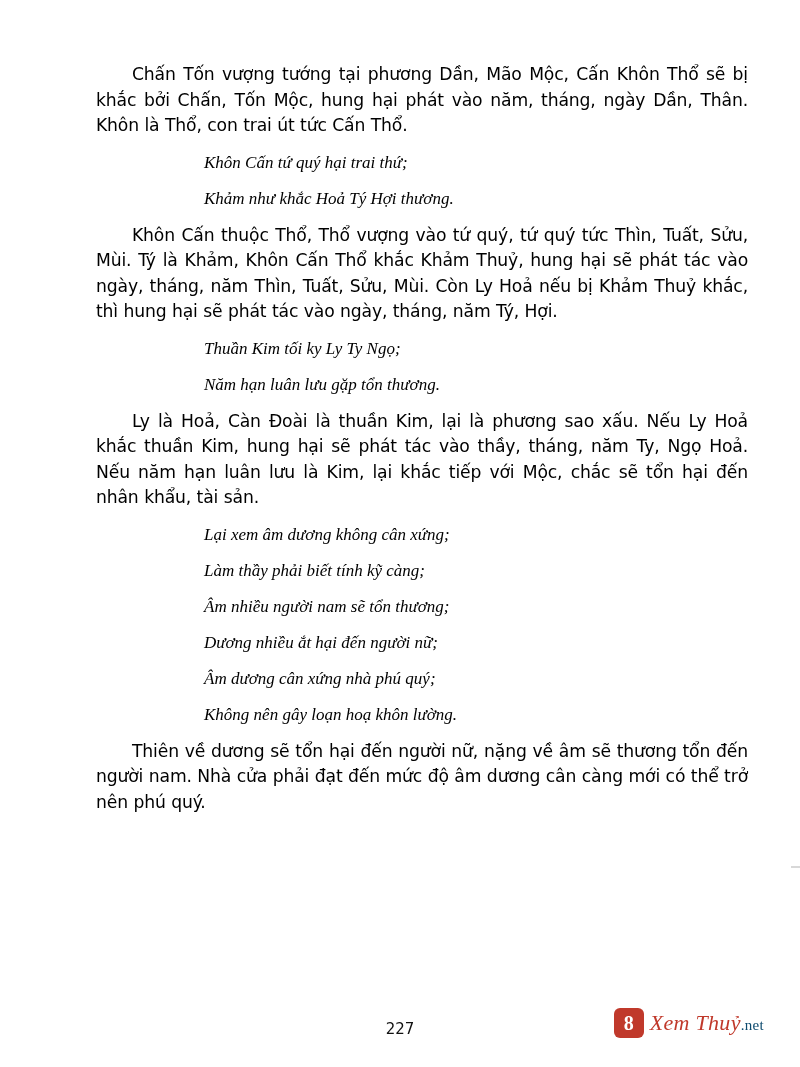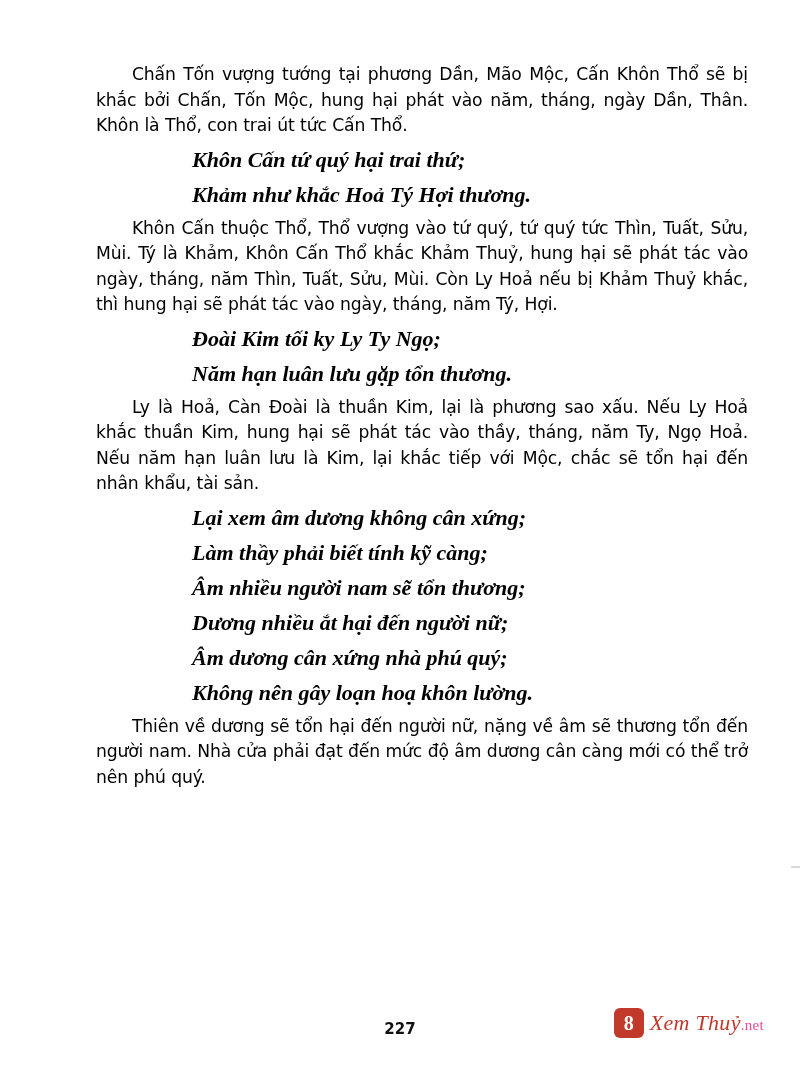--- a/index.html
+++ b/index.html
@@ -32,43 +32,43 @@
     margin: 0 0 2px 0;
     font-size: 17.2px;
     line-height: 25.5px;
     text-align: justify;
     text-indent: 36px;
     font-family: "DejaVu Sans", sans-serif;
     letter-spacing: -0.15px;
     word-spacing: 0.2px;
   }
   p.verse {
-    margin: 0;
-    font-size: 22px;
+    margin: 12px;
+    font-size: 17px;
     line-height: 24px;
     font-style: italic;
-    font-weight: bold;
+    font-weight: normal;
     font-family: "Liberation Serif", serif;
     padding-left: 96px;
     white-space: nowrap;
   }
   .verse-block {
     margin: 9px 0 9px 0;
   }
   .verse-block .verse + .verse {
     margin-top: 11px;
   }
   .page-number {
     position: absolute;
     left: 0;
     top: 1020px;
     width: 800px;
     text-align: center;
     font-size: 15px;
-    font-weight: bold;
+    font-weight: normal;
     font-family: "DejaVu Sans", sans-serif;
     color: #111;
   }
   .watermark {
     position: absolute;
     right: 36px;
     top: 1008px;
     display: flex;
     align-items: center;
     gap: 6px;
@@ -89,21 +89,21 @@
   }
   .wm-text {
     font-family: "Liberation Serif", serif;
     font-size: 22px;
     font-style: italic;
     color: #c0392b;
     letter-spacing: 0.3px;
   }
   .wm-text .dom {
     font-size: 15px;
-    color: #ec4899;
+    color: #0c4a6e;
     font-style: normal;
   }
   .edge-mark {
     position: absolute;
     right: 0;
     top: 866px;
     width: 9px;
     height: 2px;
     background: #d8d8d8;
   }
@@ -118,21 +118,21 @@
     <p class="para">Chấn Tốn vượng tướng tại phương Dần, Mão Mộc, Cấn Khôn Thổ sẽ bị khắc bởi Chấn, Tốn Mộc, hung hại phát vào năm, tháng, ngày Dần, Thân. Khôn là Thổ, con trai út tức Cấn Thổ.</p>
 
     <div class="verse-block">
       <p class="verse">Khôn Cấn tứ quý hại trai thứ;</p>
       <p class="verse">Khảm như khắc Hoả Tý Hợi thương.</p>
     </div>
 
     <p class="para">Khôn Cấn thuộc Thổ, Thổ vượng vào tứ quý, tứ quý tức Thìn, Tuất, Sửu, Mùi. Tý là Khảm, Khôn Cấn Thổ khắc Khảm Thuỷ, hung hại sẽ phát tác vào ngày, tháng, năm Thìn, Tuất, Sửu, Mùi. Còn Ly Hoả nếu bị Khảm Thuỷ khắc, thì hung hại sẽ phát tác vào ngày, tháng, năm Tý, Hợi.</p>
 
     <div class="verse-block">
-      <p class="verse">Đoài Kim tối ky Ly Ty Ngọ;</p>
+      <p class="verse">Thuần Kim tối ky Ly Ty Ngọ;</p>
       <p class="verse">Năm hạn luân lưu gặp tổn thương.</p>
     </div>
 
     <p class="para">Ly là Hoả, Càn Đoài là thuần Kim, lại là phương sao xấu. Nếu Ly Hoả khắc thuần Kim, hung hại sẽ phát tác vào thầy, tháng, năm Ty, Ngọ Hoả. Nếu năm hạn luân lưu là Kim, lại khắc tiếp với Mộc, chắc sẽ tổn hại đến nhân khẩu, tài sản.</p>
 
     <div class="verse-block">
       <p class="verse">Lại xem âm dương không cân xứng;</p>
       <p class="verse">Làm thầy phải biết tính kỹ càng;</p>
       <p class="verse">Âm nhiều người nam sẽ tổn thương;</p>
       <p class="verse">Dương nhiều ắt hại đến người nữ;</p>

